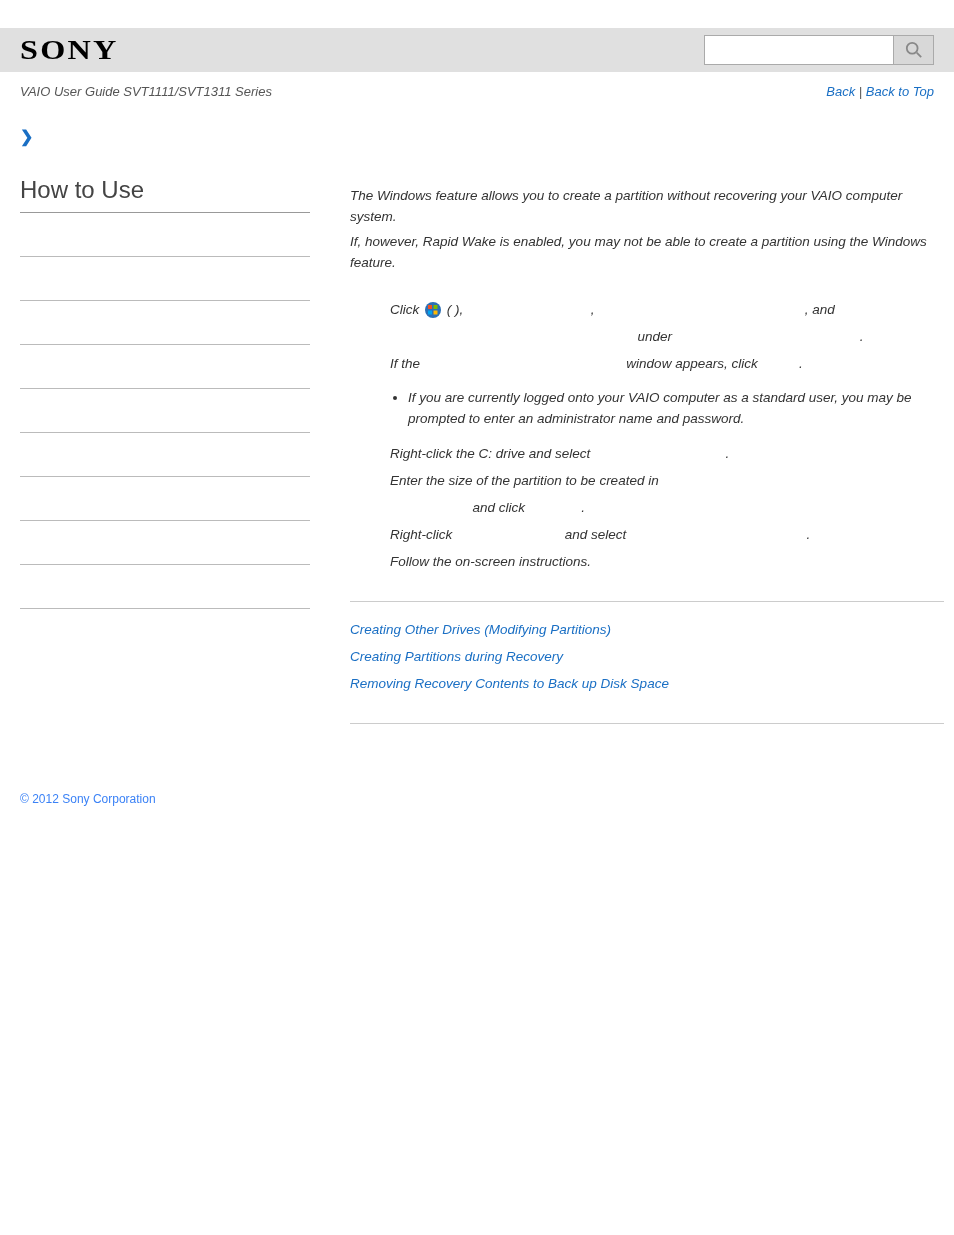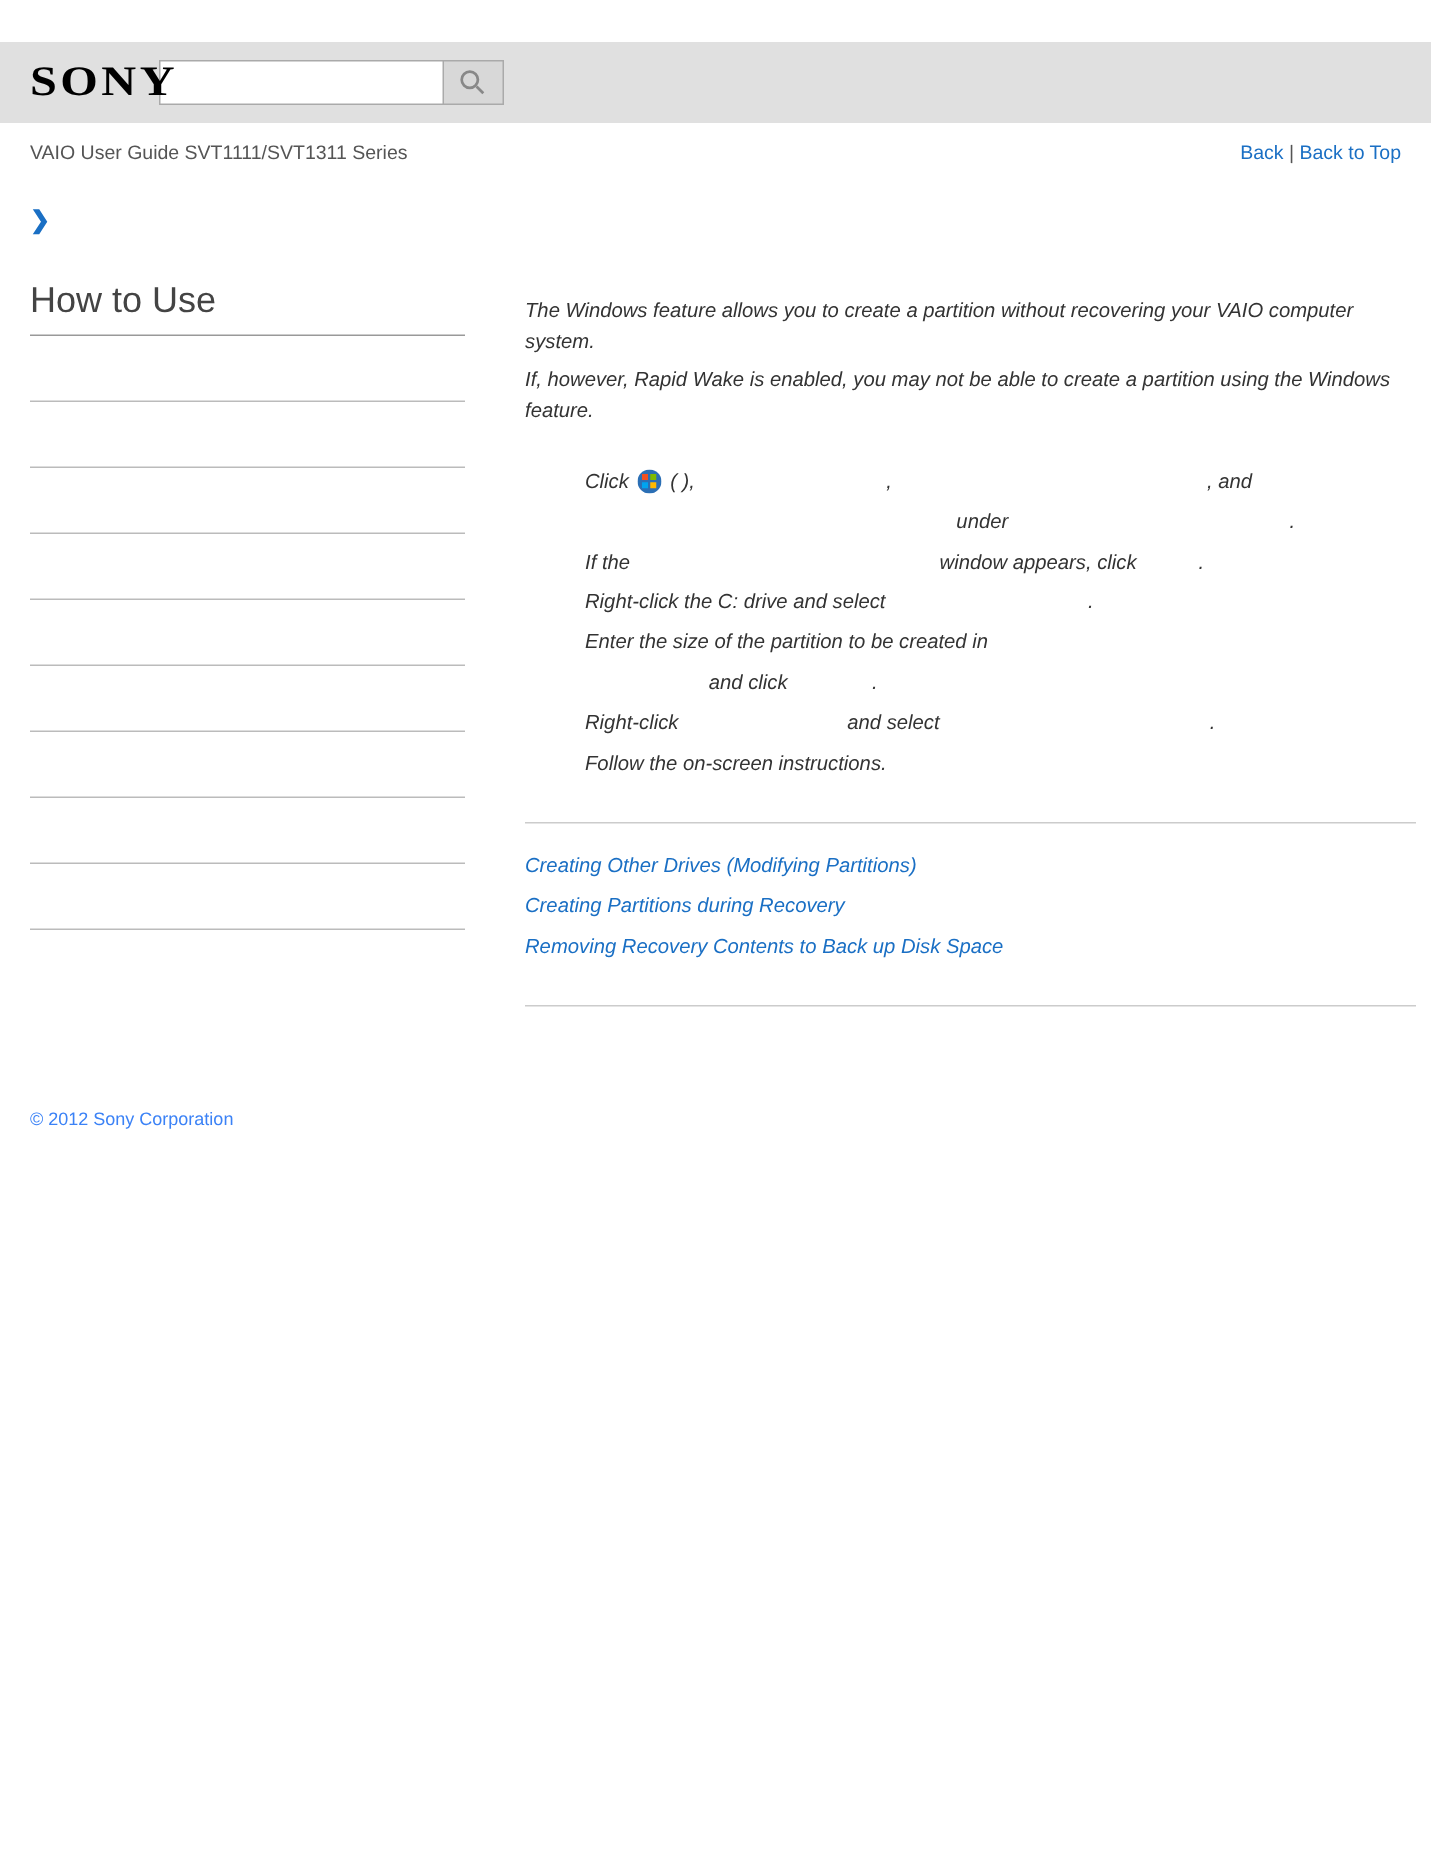--- a/index.html
+++ b/index.html
@@ -1,23 +1,23 @@
 <!DOCTYPE html>
 <html><head>
 <meta charset="utf-8">
 <style>
   * { margin: 0; padding: 0; box-sizing: border-box; }
   body { font-family: Arial, Helvetica, sans-serif; font-size: 13px; color: #333; background: #fff; }
   .page { width: 954px; margin: 0 auto; padding: 0 0 40px 0; }
-  .header-bar { background: #e0e0e0; height: 54px; display: flex; align-items: center; justify-content: flex-start; padding: 0 20px; margin-top: 28px; }
+  .header-bar { background: #e0e0e0; height: 44px; display: flex; align-items: center; justify-content: space-between; padding: 0 20px; margin-top: 28px; }
   .logo { font-family: "Times New Roman", serif; font-weight: bold; font-size: 28px; letter-spacing: 2px; color: #000; transform: scaleX(1.15); transform-origin: left; }
   .search-wrap { display: flex; align-items: center; }
   .search-input { width: 190px; height: 30px; border: 1px solid #aaa; background: #fff; padding: 0 6px; font-size: 13px; }
   .search-btn { width: 40px; height: 30px; border: 1px solid #aaa; border-left: none; background: #d8d8d8; display: flex; align-items: center; justify-content: center; cursor: pointer; }
-  .subheader { display: flex; justify-content: space-between; align-items: flex-end; padding: 12px 20px 0 20px; font-size: 13px; color: #555; }
+  .subheader { display: flex; justify-content: space-between; align-items: flex-end; padding: 12px 20px 0 20px; font-size: 13px; color: #555; font-style: italic; }
   .top-links a { color: #1a6fc4; text-decoration: none; }
   .chevron-row { padding: 28px 20px 0 20px; }
   .chevron { color: #1a6fc4; font-size: 16px; font-weight: bold; }
   .content { display: flex; padding: 30px 10px 0 20px; gap: 40px; }
   .sidebar { width: 290px; flex-shrink: 0; }
   .sidebar h2 { font-size: 24px; font-weight: normal; color: #444; padding-bottom: 8px; border-bottom: 1px solid #999; margin-bottom: 0; }
   .sidebar-list { list-style: none; }
   .sidebar-list li { border-bottom: 1px solid #bbb; height: 44px; }
   .main { flex: 1; font-size: 13.5px; line-height: 1.55; color: #333; font-style: italic; }
   .main p { margin-bottom: 4px; }
@@ -108,20 +108,23 @@
           <span>.</span>
         </div>
         <div class="step-line">
           <span>If the</span>
           <span>&nbsp;&nbsp;&nbsp;&nbsp;&nbsp;&nbsp;&nbsp;&nbsp;&nbsp;&nbsp;&nbsp;&nbsp;&nbsp;&nbsp;&nbsp;&nbsp;&nbsp;&nbsp;&nbsp;&nbsp;&nbsp;&nbsp;&nbsp;&nbsp;&nbsp;&nbsp;&nbsp;&nbsp;&nbsp;&nbsp;&nbsp;&nbsp;&nbsp;&nbsp;&nbsp;&nbsp;&nbsp;&nbsp;&nbsp;&nbsp;&nbsp;&nbsp;&nbsp;&nbsp;&nbsp;&nbsp;&nbsp;&nbsp;&nbsp;&nbsp;&nbsp;&nbsp;&nbsp;</span>
           <span>window appears, click</span>
           <span>&nbsp;&nbsp;&nbsp;&nbsp;&nbsp;&nbsp;&nbsp;&nbsp;&nbsp;</span>
           <span>.</span>
         </div>
 
+        <ul class="bullet-block">
+          <li>If you are currently logged onto your VAIO computer as a standard user, you may be prompted to enter an administrator name and password.</li>
+        </ul>
 
         <div class="step-line">
           <span>Right-click the C: drive and select</span>
           <span>&nbsp;&nbsp;&nbsp;&nbsp;&nbsp;&nbsp;&nbsp;&nbsp;&nbsp;&nbsp;&nbsp;&nbsp;&nbsp;&nbsp;&nbsp;&nbsp;&nbsp;&nbsp;&nbsp;&nbsp;&nbsp;&nbsp;&nbsp;&nbsp;&nbsp;&nbsp;&nbsp;&nbsp;&nbsp;&nbsp;&nbsp;&nbsp;&nbsp;&nbsp;</span>
           <span>.</span>
         </div>
         <div class="step-line">
           <span>Enter the size of the partition to be created in</span>
         </div>
         <div class="step-line">

